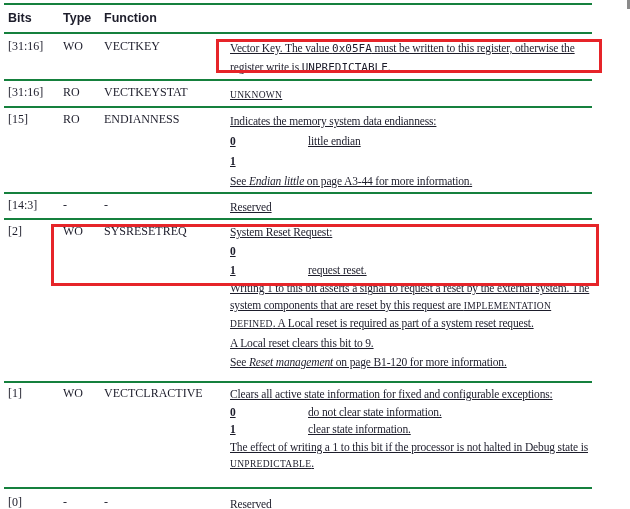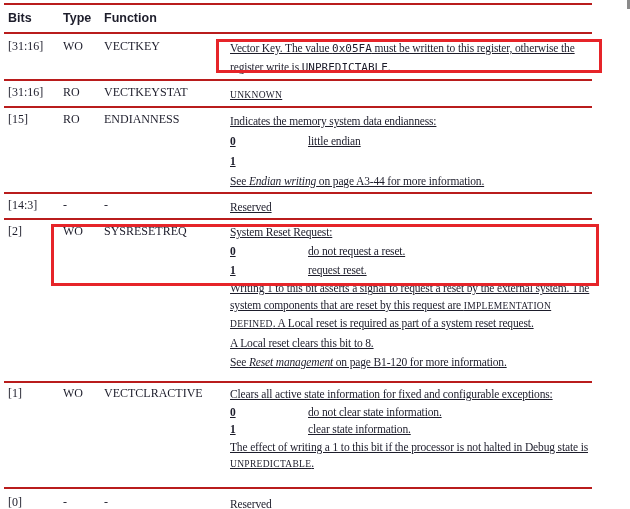--- a/index.html
+++ b/index.html
@@ -4,21 +4,21 @@
 <style>
   html,body { margin:0; padding:0; background:#ffffff; }
   .doc {
     position:relative; width:630px; height:509px; overflow:hidden;
     background:#ffffff; color:#1d1d2b;
     font-family:"Liberation Serif", serif;
   }
   .table { position:absolute; left:4px; top:3px; width:588px; }
   .trow {
     display:grid; grid-template-columns:59px 41px 126px 1fr;
-    border-top:2px solid #b91c1c; box-sizing:border-box;
+    border-top:2px solid #15803d; box-sizing:border-box;
     position:relative;
   }
   .header-row {
     font-family:"Liberation Sans", sans-serif; font-weight:bold;
     font-size:12.5px; min-height:29px; padding-top:6px;
   }
   .cell { box-sizing:border-box; }
   .c-bits { padding-left:4px; }
   .body-row { font-size:12px; }
   .c-fn { font-size:11.5px; letter-spacing:-0.15px; padding-right:2px;text-decoration:underline; }
@@ -70,47 +70,46 @@
           <div class="cell">ENDIANNESS</div>
           <div class="cell c-fn">
             <p class="fn-p"><span>Indicates the memory system data endianness:</span></p>
             <div class="fn-val">
               <span class="v">0</span>
               <span>little endian</span>
             </div>
             <div class="fn-val">
               <span class="v">1</span>
             </div>
-            <p class="fn-p"><span>See </span><span class="i">Endian writing</span><span> on page A3-44 for more information.</span></p>
+            <p class="fn-p"><span>See </span><span class="i">Endian little</span><span> on page A3-44 for more information.</span></p>
           </div>
         </div>
         <div class="trow body-row" style="min-height: 24px; padding-top: 4px; --lh: 18px; --pm: 2px;">
           <div class="cell c-bits">[14:3]</div>
           <div class="cell">-</div>
           <div class="cell">-</div>
           <div class="cell c-fn">
             <p class="fn-p"><span>Reserved</span></p>
           </div>
         </div>
         <div class="trow body-row" style="min-height: 163px; padding-top: 4px; --lh: 16.8px; --pm: 2px;">
           <div class="cell c-bits">[2]</div>
           <div class="cell">WO</div>
           <div class="cell">SYSRESETREQ</div>
           <div class="cell c-fn">
             <p class="fn-p"><span>System Reset Request:</span></p>
             <div class="fn-val">
               <span class="v">0</span>
-              <span>do not request a reset.</span>
             </div>
             <div class="fn-val">
               <span class="v">1</span>
               <span>request reset.</span>
             </div>
             <p class="fn-p"><span>Writing 1 to this bit asserts a signal to request a reset by the external system. The system components that are reset by this request are </span><span class="sc">IMPLEMENTATION DEFINED</span><span>. A Local reset is required as part of a system reset request.</span></p>
-            <p class="fn-p"><span>A Local reset clears this bit to 8.</span></p>
+            <p class="fn-p"><span>A Local reset clears this bit to 9.</span></p>
             <p class="fn-p"><span>See </span><span class="i">Reset management</span><span> on page B1-120 for more information.</span></p>
           </div>
           <div class="hlbox" style="top: 4px; left: 47px; width: 548px; height: 62px; border-color: rgb(230, 36, 41);"></div>
         </div>
         <div class="trow body-row" style="min-height: 106px; padding-top: 3px; --lh: 16.5px; --pm: 1px;">
           <div class="cell c-bits">[1]</div>
           <div class="cell">WO</div>
           <div class="cell">VECTCLRACTIVE</div>
           <div class="cell c-fn">
             <p class="fn-p"><span>Clears all active state information for fixed and configurable exceptions:</span></p>

